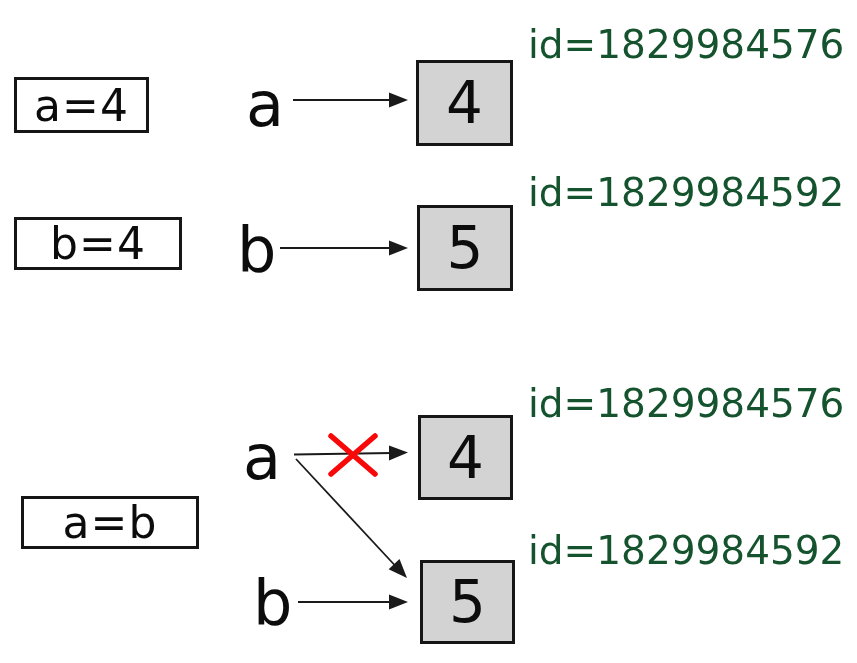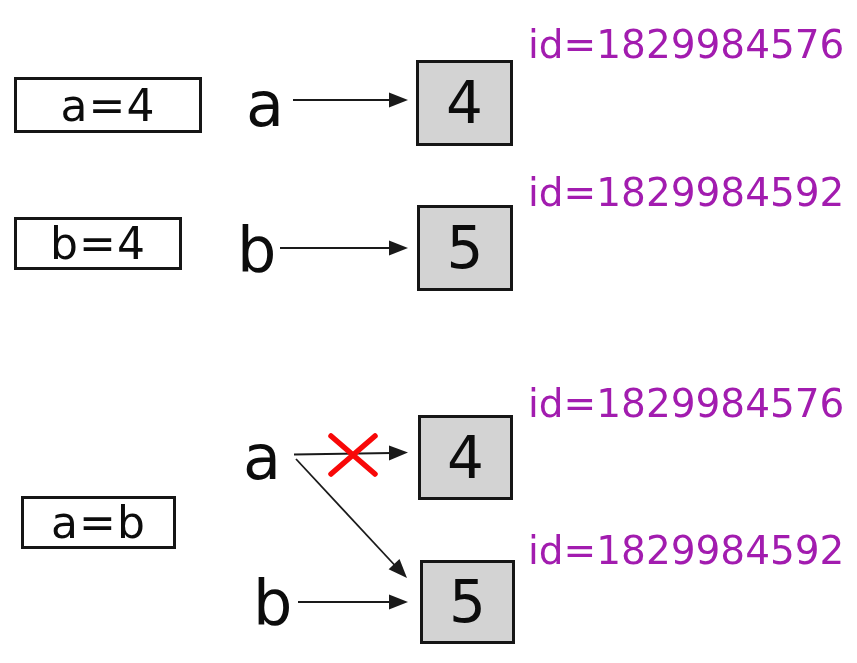--- a/index.html
+++ b/index.html
@@ -45,21 +45,21 @@
     position: absolute;
     font-size: 62px;
     line-height: 1;
     color: #0c0c0c;
   }
   .id-label {
     position: absolute;
     font-size: 39px;
     line-height: 1;
     white-space: nowrap;
-    color: #a21caf;
+    color: #14532d;
     text-align: right;
   }
 </style>
 </head>
 <body>
 
 <div class="canvas">
 
   <svg class="arrows-layer" width="857" height="663" viewBox="0 0 857 663">
 
@@ -87,39 +87,39 @@
       <line x1="296" y1="459" x2="395" y2="565.5" stroke="#1a1a1a" stroke-width="1.8"></line>
       <polygon points="407,578 388.6,569.2 399.5,559" fill="#1a1a1a"></polygon>
     </g>
 
     <g>
       <line x1="298" y1="602" x2="392" y2="602" stroke="#1a1a1a" stroke-width="1.8"></line>
       <polygon points="408,602 389,594.5 389,609.5" fill="#1a1a1a"></polygon>
     </g>
   </svg>
 
-  <div class="code-box" style="left:14px; top:77px; width:188px; height:56px;">
+  <div class="code-box" style="left:14px; top:77px; width:135px; height:56px;">
     <span>a=4</span>
   </div>
   <div class="var-label" style="left:246px; top:74px;">a</div>
   <div class="obj-box" style="left:416px; top:60px; width:97px; height:86px;">
     <span>4</span>
   </div>
   <div class="id-label" style="left:528px; top:25px;">id=1829984576</div>
 
   <div class="code-box" style="left:14px; top:217px; width:168px; height:53px;">
     <span>b=4</span>
   </div>
   <div class="var-label" style="left:237px; top:219px;">b</div>
   <div class="obj-box" style="left:417px; top:205px; width:96px; height:86px;">
     <span>5</span>
   </div>
   <div class="id-label" style="left:528px; top:173px;">id=1829984592</div>
 
-  <div class="code-box" style="left:21px; top:496px; width:155px; height:53px;">
+  <div class="code-box" style="left:21px; top:496px; width:178px; height:53px;">
     <span>a=b</span>
   </div>
   <div class="var-label" style="left:243px; top:427px;">a</div>
   <div class="var-label" style="left:253px; top:572px;">b</div>
   <div class="obj-box" style="left:418px; top:415px; width:95px; height:85px;">
     <span>4</span>
   </div>
   <div class="id-label" style="left:528px; top:384px;">id=1829984576</div>
   <div class="obj-box" style="left:420px; top:560px; width:95px; height:84px;">
     <span>5</span>

